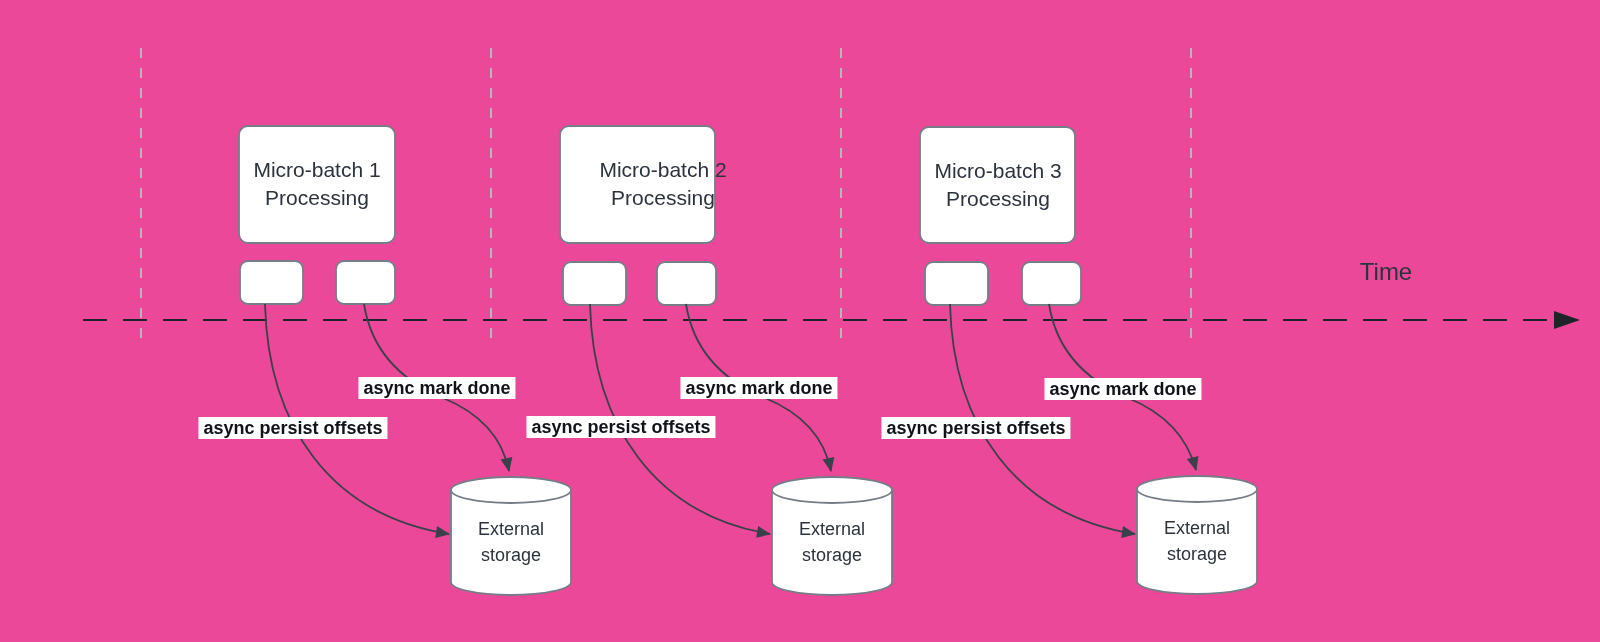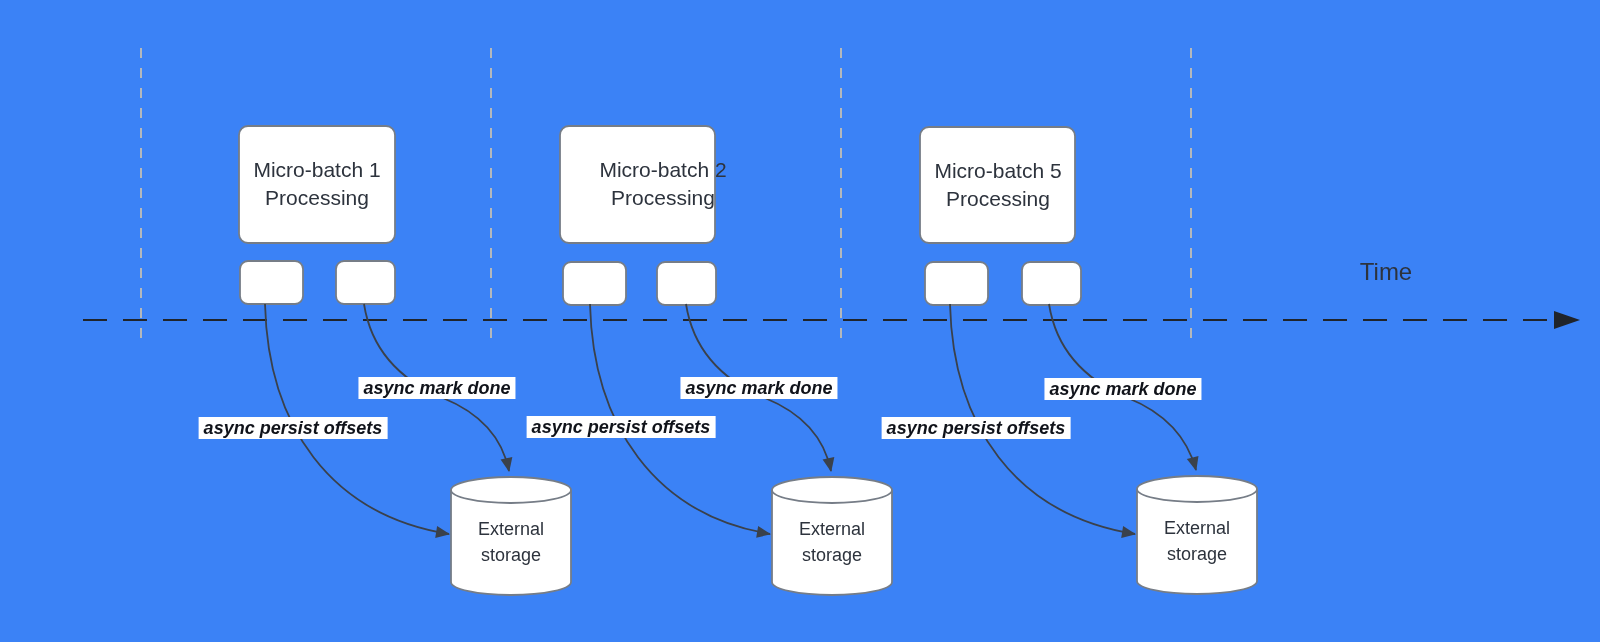--- a/index.html
+++ b/index.html
@@ -4,21 +4,21 @@
 <style>
   html, body {
     margin: 0;
     padding: 0;
     background: #ffffff;
   }
   .canvas {
     position: relative;
     width: 1600px;
     height: 642px;
-    background: #3b82f6;
+    background: #ec4899;
     overflow: hidden;
     font-family: "Liberation Sans", sans-serif;
   }
   .canvas svg {
     position: absolute;
     left: 0;
     top: 0;
     z-index: 1;
   }
   .lbl {
@@ -38,21 +38,20 @@
     line-height: 26px;
   }
   .arrow-label {
     font-size: 18px;
     font-weight: 700;
     color: #10131a;
     background: #ffffff;
     padding: 1px 5px;
     white-space: nowrap;
     line-height: 20px;
-    font-style: italic;
   }
   .time-label {
     font-size: 24px;
     line-height: 26px;
   }
 </style>
 </head>
 <body>
 
 <div class="canvas">
@@ -112,21 +111,21 @@
   <div class="lbl storage-label" style="left:511px; top:542px;">External
 storage</div>
 
   <div class="lbl node-title" style="left:638px; top:184px;margin-left:25px;">Micro-batch 2
 Processing</div>
   <div class="lbl arrow-label" style="left:621px; top:427px;">async persist offsets</div>
   <div class="lbl arrow-label" style="left:759px; top:388px;">async mark done</div>
   <div class="lbl storage-label" style="left:832px; top:542px;">External
 storage</div>
 
-  <div class="lbl node-title" style="left:998px; top:185px;">Micro-batch 5
+  <div class="lbl node-title" style="left:998px; top:185px;">Micro-batch 3
 Processing</div>
   <div class="lbl arrow-label" style="left:976px; top:428px;">async persist offsets</div>
   <div class="lbl arrow-label" style="left:1123px; top:389px;">async mark done</div>
   <div class="lbl storage-label" style="left:1197px; top:541px;">External
 storage</div>
 
   <div class="lbl time-label" style="left:1386px; top:272px;text-align:center;">Time</div>
 
 </div>
 

